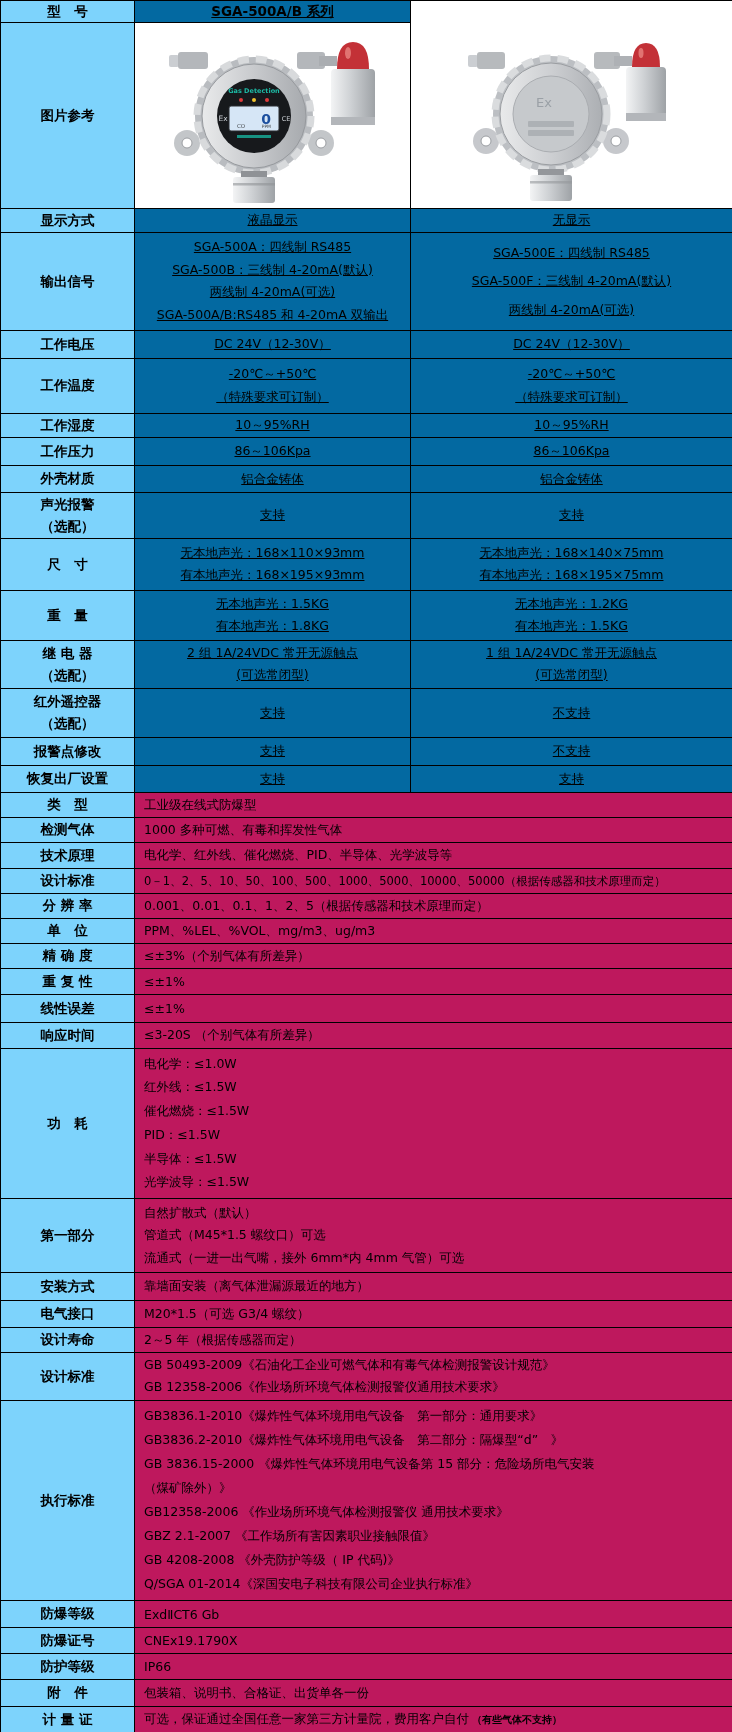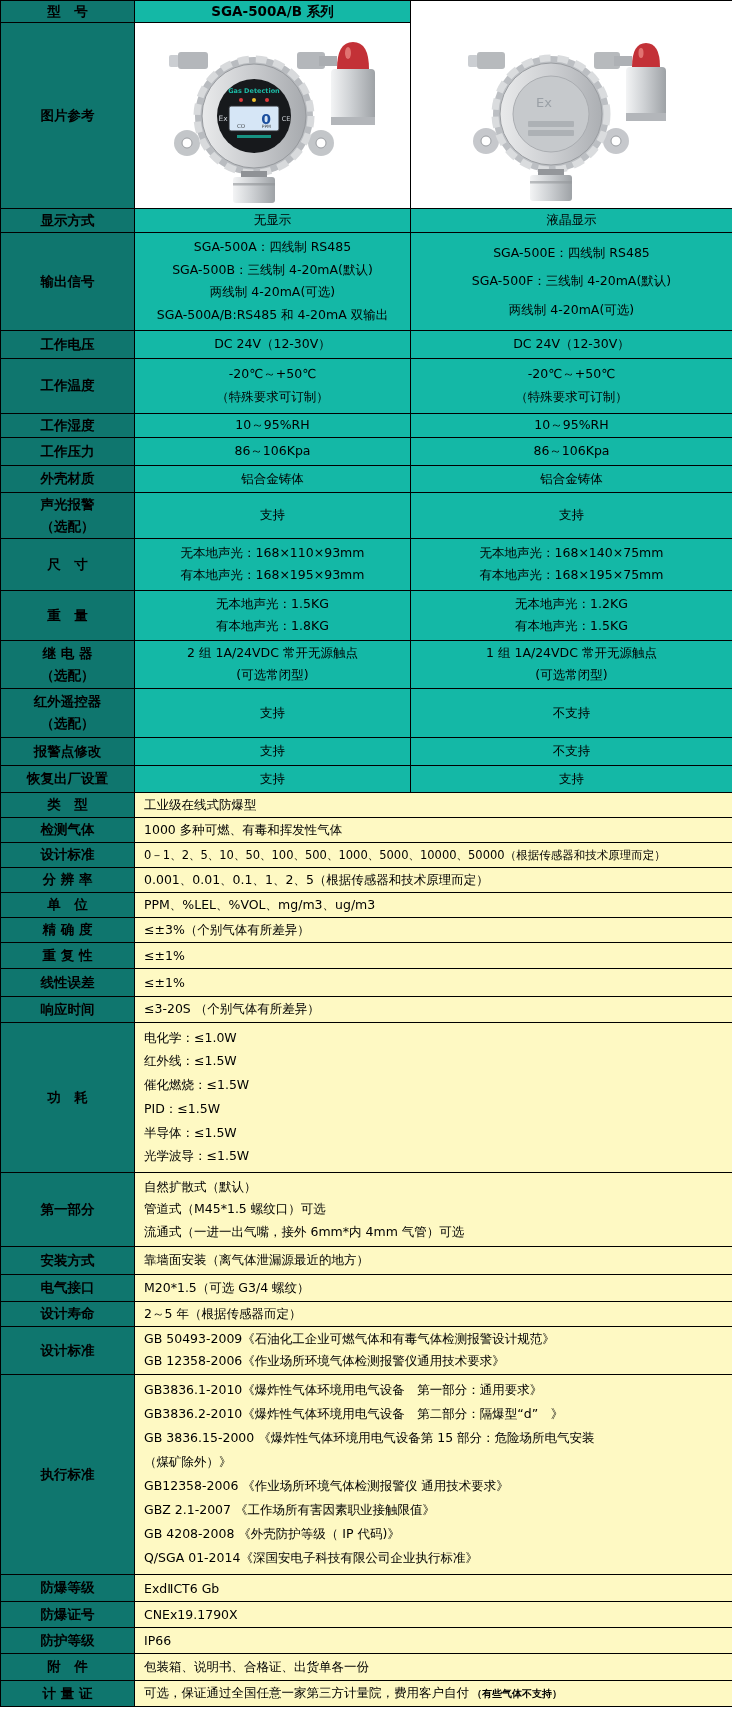--- a/index.html
+++ b/index.html
@@ -11,35 +11,36 @@
   }
   .spec-table {
     width:732px;
     border-top:1px solid #000;
     border-left:1px solid #000;
   }
   .row { display:grid; grid-template-columns:134px 276px 322px; }
   .row.span2 { grid-template-columns:134px 598px; }
   .row > div { border-right:1px solid #000; border-bottom:1px solid #000; overflow:hidden; }
   .lab {
-    background:#0f766e;
+    background:#7dd3fc;
     font-weight:bold;
     font-size:13.5px;
     display:flex; flex-direction:column; align-items:center; justify-content:center;
     text-align:center;
     line-height:1.6;
   }
   .val {
-    background:#14b8a6;
+    background:#0369a1;
     font-size:12.5px;
     display:flex; flex-direction:column; align-items:center; justify-content:space-evenly;
     text-align:center;
+    text-decoration:underline;
   }
   .valL {
-    background:#fef9c3;
+    background:#be185d;
     font-size:12.5px;
     display:flex; flex-direction:column; align-items:flex-start; justify-content:space-evenly;
     text-align:left;
     padding-left:9px; padding-right:0;
   }
   .imgcell {
     background:#fff;
     display:flex; align-items:center; justify-content:center;
   }
   .hdr { font-weight:bold; font-size:13.5px; }
@@ -169,22 +170,22 @@
           <rect x="88" y="140" width="26" height="8" fill="#94979b"></rect>
           <rect x="80" y="146" width="42" height="26" rx="3" fill="url(#gsB)"></rect>
           <rect x="80" y="152" width="42" height="2.5" fill="#94979b" opacity="0.6"></rect>
         </g>
       </svg>
     </div>
   </div>
 
   <div class="row" style="height:24px">
     <div class="lab">显示方式</div>
+    <div class="val">液晶显示</div>
     <div class="val">无显示</div>
-    <div class="val">液晶显示</div>
   </div>
 
   <div class="row" style="height:98px">
     <div class="lab">输出信号</div>
     <div class="val">
       <div class="line">SGA-500A：四线制 RS485</div>
       <div class="line">SGA-500B：三线制 4-20mA(默认)</div>
       <div class="line">两线制 4-20mA(可选)</div>
       <div class="line">SGA-500A/B:RS485 和 4-20mA 双输出</div>
     </div>
@@ -303,20 +304,24 @@
   <div class="row span2" style="height:25px">
     <div class="lab">类　型</div>
     <div class="valL">工业级在线式防爆型</div>
   </div>
 
   <div class="row span2" style="height:25px">
     <div class="lab">检测气体</div>
     <div class="valL">1000 多种可燃、有毒和挥发性气体</div>
   </div>
 
+  <div class="row span2" style="height:26px">
+    <div class="lab">技术原理</div>
+    <div class="valL">电化学、红外线、催化燃烧、PID、半导体、光学波导等</div>
+  </div>
 
   <div class="row span2" style="height:25px">
     <div class="lab">设计标准</div>
     <div class="valL" style="font-size:11.5px">0－1、2、5、10、50、100、500、1000、5000、10000、50000（根据传感器和技术原理而定）</div>
   </div>
 
   <div class="row span2" style="height:25px">
     <div class="lab">分 辨 率</div>
     <div class="valL">0.001、0.01、0.1、1、2、5（根据传感器和技术原理而定）</div>
   </div>

